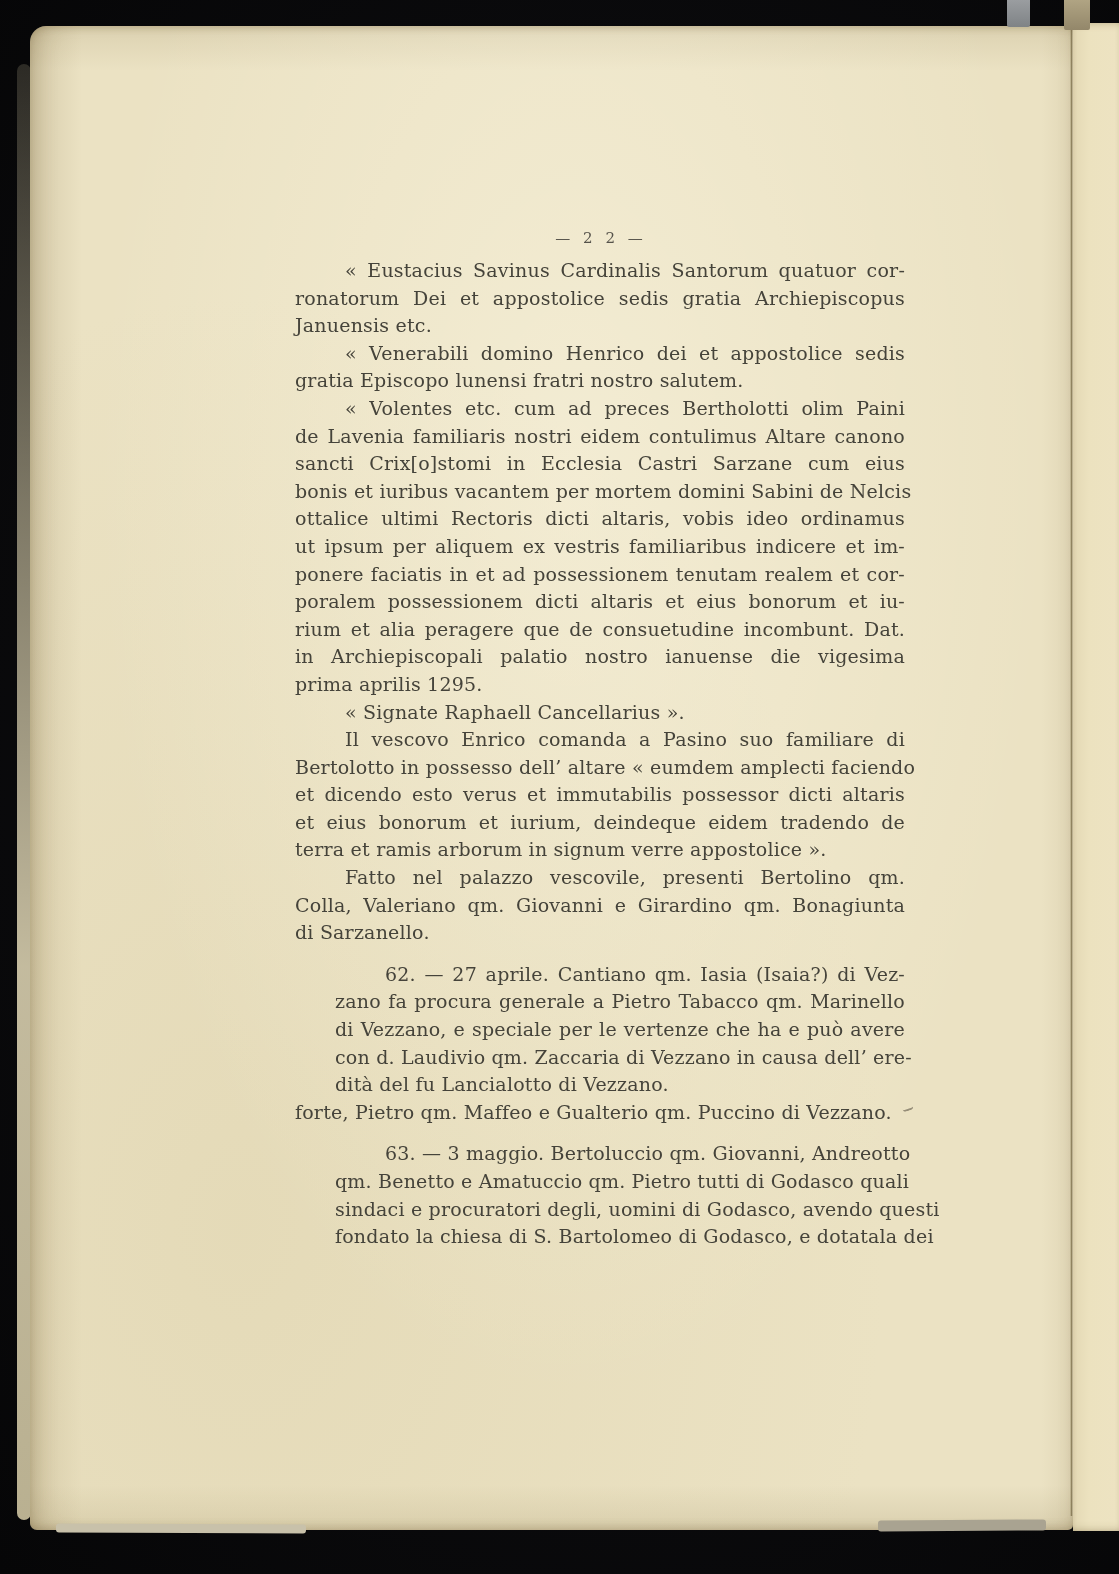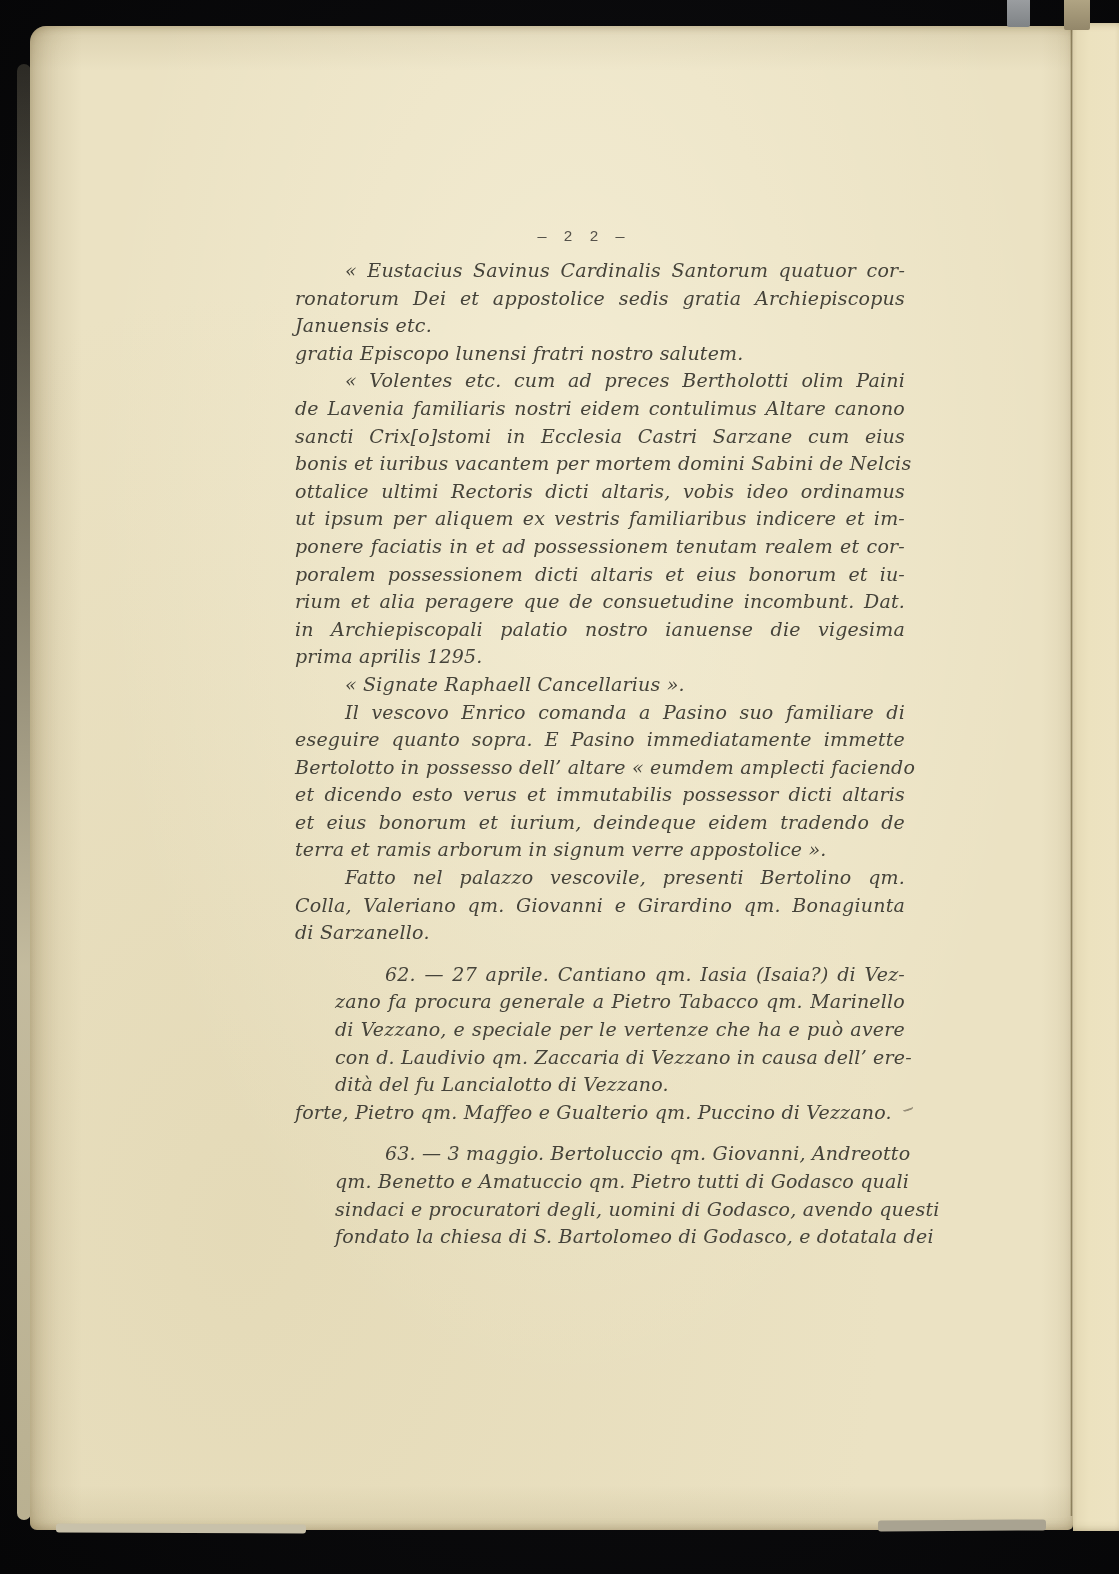--- a/index.html
+++ b/index.html
@@ -50,34 +50,33 @@
   
   .tab{position:absolute;top:0;height:27px;}
   .tab-gray{left:1007px;width:23px;background:linear-gradient(to bottom,#9a9da0,#7f8386);border-radius:0 0 2px 2px;}
   .tab-tan{left:1064px;width:26px;height:30px;background:linear-gradient(to bottom,#b0a483,#93876a);border-radius:0 0 2px 2px;}
   
   .deckle{position:absolute;border-radius:3px;}
   .deckle-left{left:56px;top:1524px;width:250px;height:9px;background:#c8c1aa;transform:rotate(0.25deg);}
   .deckle-right{left:878px;top:1520px;width:168px;height:11px;background:#a9a391;transform:rotate(-0.4deg);}
   
   .page-number{
-    position:absolute;left:248px;top:203px;width:610px;
+    position:absolute;left:266px;top:203px;width:610px;
     text-align:center;font-size:15px;letter-spacing:4px;
     color:#55524a;
-    font-family:Liberation Mono, monospace;
   }
   .text-block{
     position:absolute;left:265px;top:231px;width:610px;
     font-size:19px;color:#45433a;letter-spacing:0.2px;
   }
   .paragraph{margin:0;}
   .paragraph.gap-before{margin-top:14px;margin-left:40px;}
   .line{
     height:27.6px;line-height:27.6px;white-space:nowrap;
-    text-align:justify;text-align-last:justify;font-style:italic;
+    text-align:justify;text-align-last:justify;
   }
   .line.first{text-indent:50px;}
   .line.last{text-align-last:left;}
   
   .pencil-tick{
     position:absolute;left:872px;top:1078px;width:11px;height:5px;
     border-bottom:2px solid rgba(122,114,96,0.75);
     transform:rotate(-18deg);border-radius:40%;
   }
 </style>
@@ -89,41 +88,41 @@
 
   <div class="page">
     <div class="page-number">— 2 2 —</div>
     <div class="text-block" id="text-block">
         <div class="paragraph">
           <div class="line first">« Eustacius Savinus Cardinalis Santorum quatuor cor-</div>
           <div class="line">ronatorum Dei et appostolice sedis gratia Archiepiscopus</div>
           <div class="line last">Januensis etc.</div>
         </div>
         <div class="paragraph">
+          <div class="line first">« Venerabili domino Henrico dei et appostolice sedis</div>
           <div class="line last">gratia Episcopo lunensi fratri nostro salutem.</div>
         </div>
         <div class="paragraph">
           <div class="line first">« Volentes etc. cum ad preces Bertholotti olim Paini</div>
           <div class="line">de Lavenia familiaris nostri eidem contulimus Altare canono</div>
           <div class="line">sancti Crix[o]stomi in Ecclesia Castri Sarzane cum eius</div>
           <div class="line">bonis et iuribus vacantem per mortem domini Sabini de Nelcis</div>
           <div class="line">ottalice ultimi Rectoris dicti altaris, vobis ideo ordinamus</div>
           <div class="line">ut ipsum per aliquem ex vestris familiaribus indicere et im-</div>
           <div class="line">ponere faciatis in et ad possessionem tenutam realem et cor-</div>
           <div class="line">poralem possessionem dicti altaris et eius bonorum et iu-</div>
           <div class="line">rium et alia peragere que de consuetudine incombunt. Dat.</div>
           <div class="line">in Archiepiscopali palatio nostro ianuense die vigesima</div>
           <div class="line last">prima aprilis 1295.</div>
         </div>
         <div class="paragraph">
           <div class="line first last">« Signate Raphaell Cancellarius ».</div>
         </div>
         <div class="paragraph">
           <div class="line first">Il vescovo Enrico comanda a Pasino suo familiare di</div>
-          <div class="line">eseguire quanto sopra. E Pasino immediatamente immette</div>
           <div class="line">Bertolotto in possesso dell’ altare « eumdem amplecti faciendo</div>
           <div class="line">et dicendo esto verus et immutabilis possessor dicti altaris</div>
           <div class="line">et eius bonorum et iurium, deindeque eidem tradendo de</div>
           <div class="line last">terra et ramis arborum in signum verre appostolice ».</div>
         </div>
         <div class="paragraph">
           <div class="line first">Fatto nel palazzo vescovile, presenti Bertolino qm.</div>
           <div class="line">Colla, Valeriano qm. Giovanni e Girardino qm. Bonagiunta</div>
           <div class="line last">di Sarzanello.</div>
         </div>

